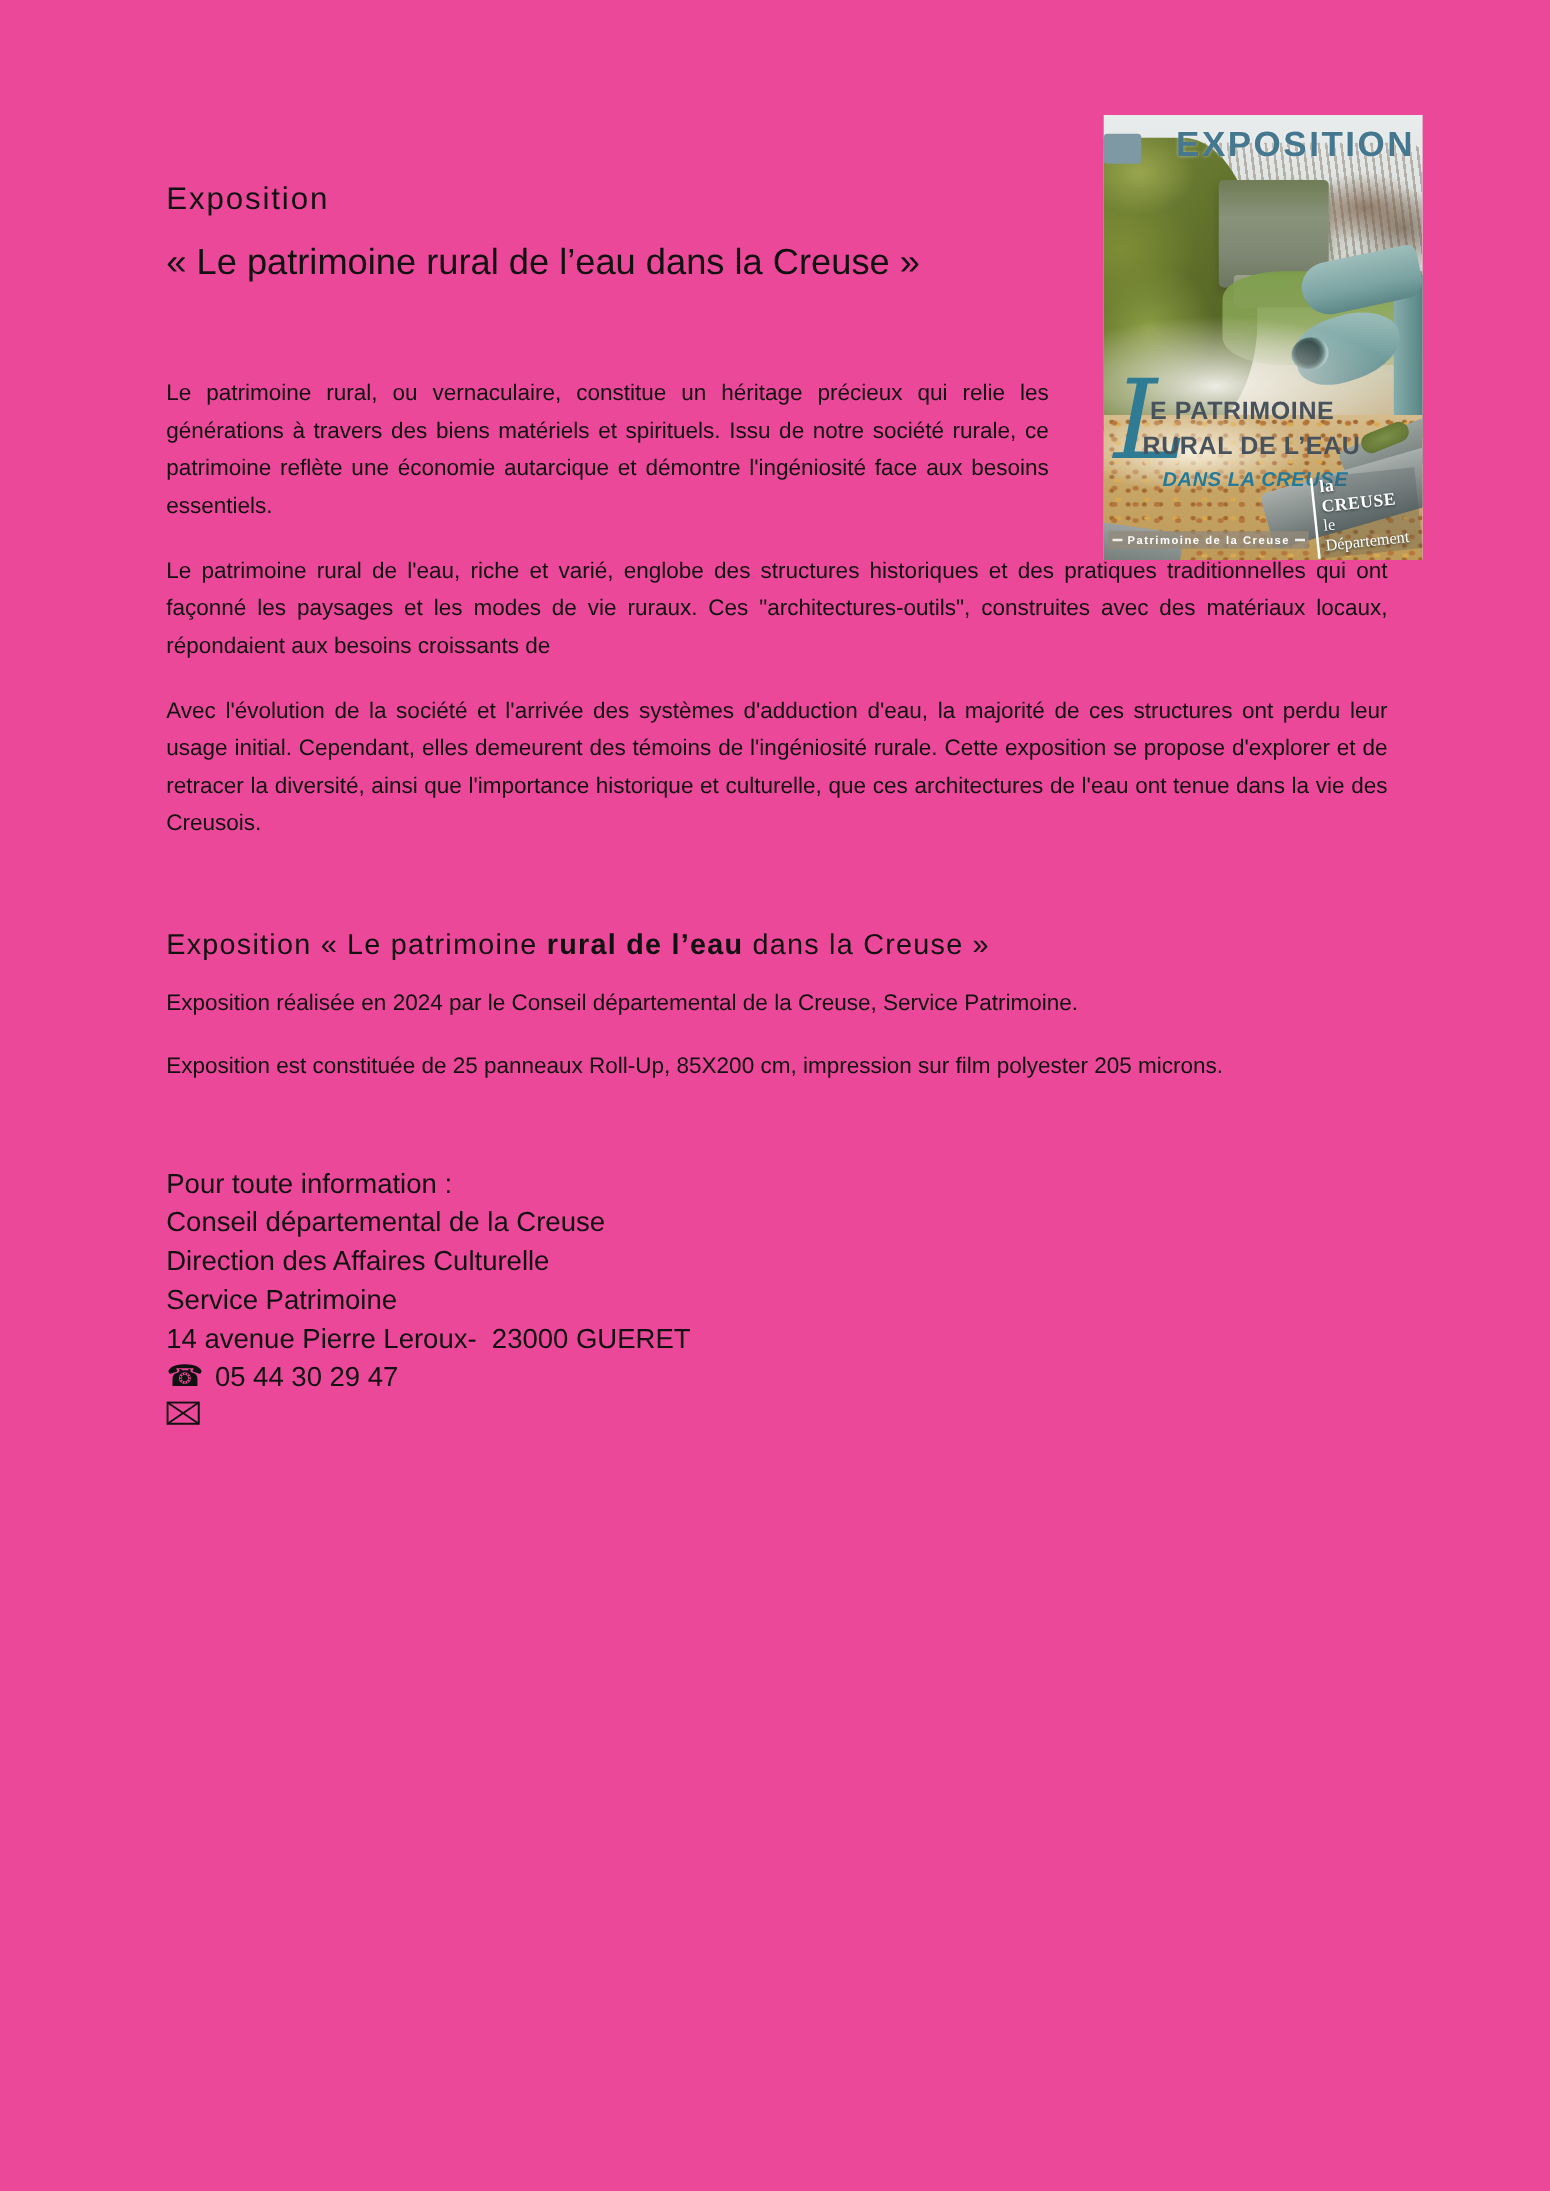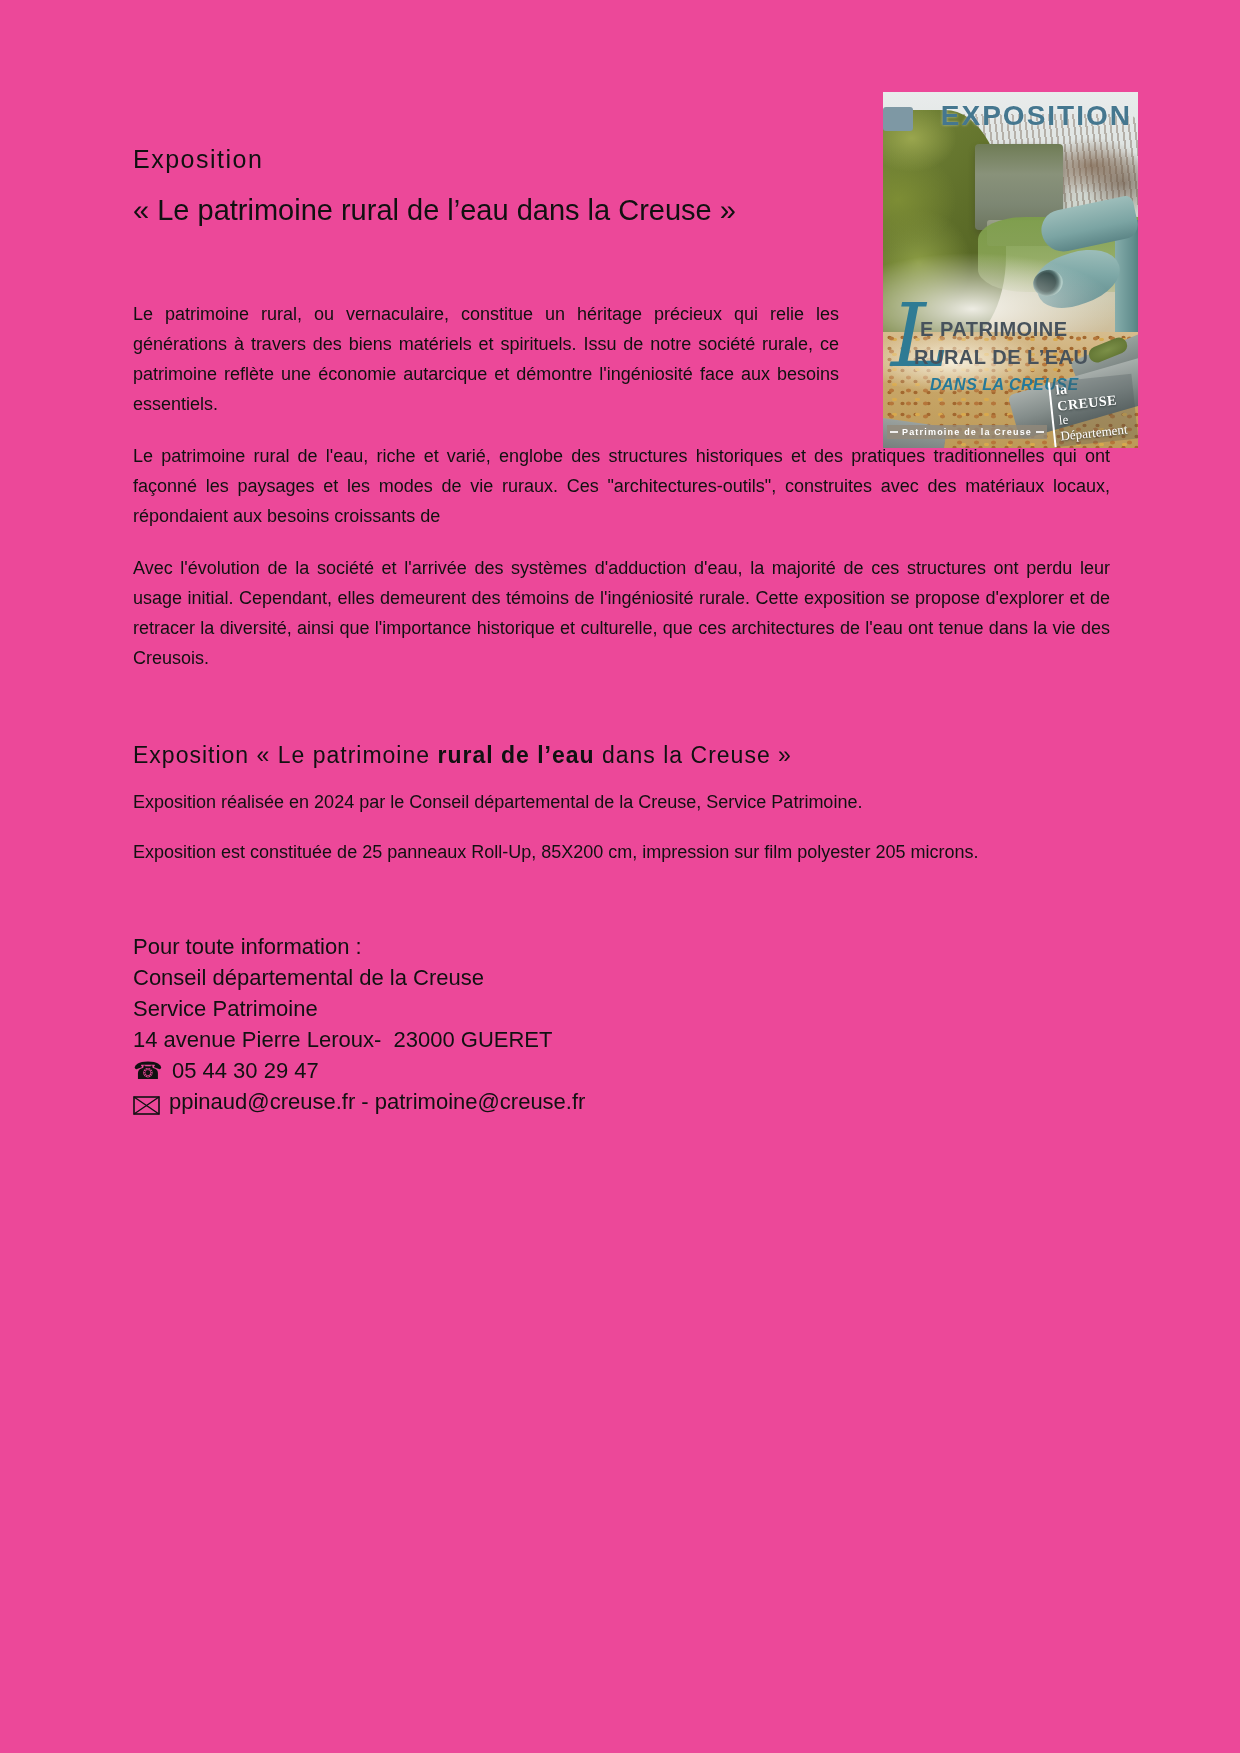--- a/index.html
+++ b/index.html
@@ -213,31 +213,31 @@
 
     <div class="doc-h2"><span>Exposition « Le patrimoine </span><b>rural de l’eau</b><span> dans la Creuse »</span></div>
 
     <p class="par par-4">Exposition réalisée en 2024 par le Conseil départemental de la Creuse, Service Patrimoine.</p>
 
     <p class="par par-5">Exposition est constituée de 25 panneaux Roll-Up, 85X200 cm, impression sur film polyester 205 microns.</p>
 
     <div class="contact">
       <span class="contact-line">Pour toute information :</span>
       <span class="contact-line">Conseil départemental de la Creuse</span>
+      <span class="contact-line">Direction des Affaires Culturelle</span>
       <span class="contact-line">Service Patrimoine</span>
       <span class="contact-line pre">14 avenue Pierre Leroux-  23000 GUERET</span>
       <span class="contact-line icon-line">
         <span class="phone-glyph">☎</span>
         <span>05 44 30 29 47</span>
       </span>
       <span class="contact-line icon-line">
         <span class="envelope-svg">
           <svg viewBox="0 0 27 19" width="27" height="19" xmlns="http://www.w3.org/2000/svg">
             <rect x="1" y="1" width="25" height="17" fill="none" stroke="#111" stroke-width="1.6"></rect>
             <path d="M1 1 L26 18 M26 1 L1 18" fill="none" stroke="#111" stroke-width="1.4"></path>
           </svg>
         </span>
-        <span>ppinaud@creuse.fr - patrimoine@creuse.fr</span>
       </span>
     </div>
 
   </div>
 </div>
 
 </body></html>

